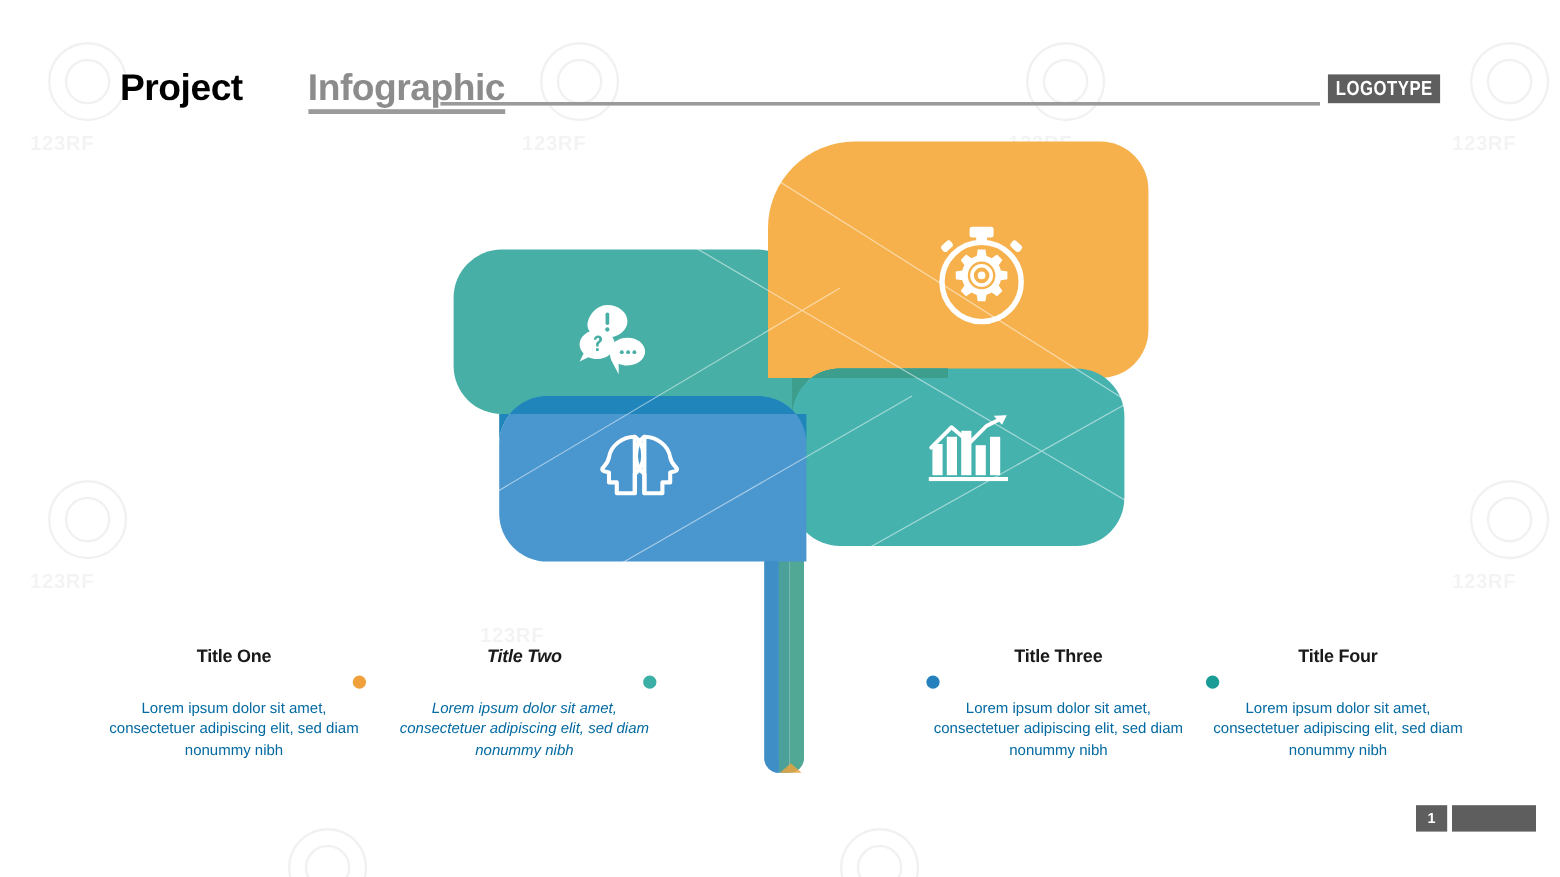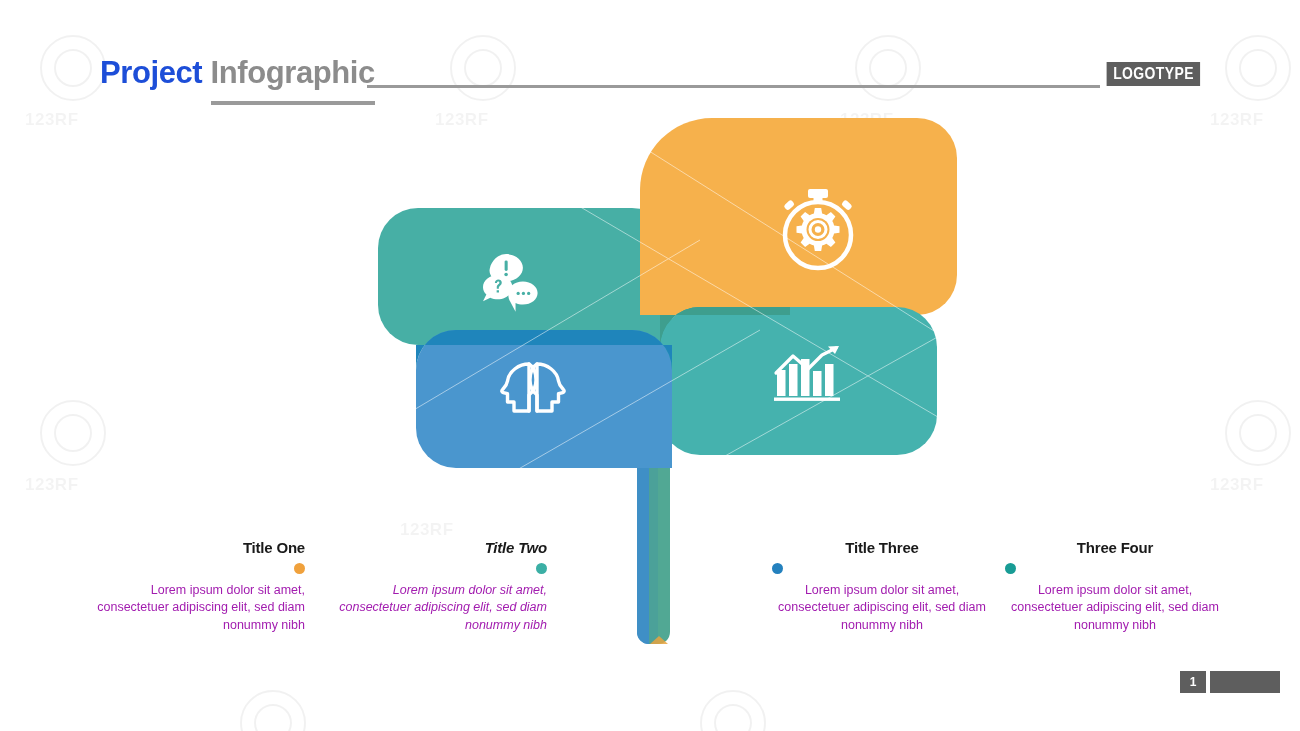--- a/index.html
+++ b/index.html
@@ -63,26 +63,27 @@
     position: absolute;
     left: 100px;
     top: 55px;
     font-size: 31px;
     font-weight: 800;
     letter-spacing: -0.4px;
     color: #4d4d4d;
     white-space: nowrap;
   }
   .page-title .t-strong {
-    color: #1d4ed8;
+    color: #000000;
   }
   .page-title .t-light {
     color: #8c8c8c;
     border-bottom: 4px solid #9a9a9a;
-    padding-bottom: 11px;
+    padding-bottom: 1px;
+    margin-left: 46px;
   }
   .header-rule {
     position: absolute;
     left: 367px;
     top: 85px;
     width: 733px;
     height: 3px;
     background: #9a9a9a;
   }
   .logotype {
@@ -117,21 +118,21 @@
     left: 0;
     top: 540px;
     width: 1300px;
     height: 110px;
     z-index: 12;
   }
   .legend-item {
     position: absolute;
     width: 220px;
   }
-  .legend-item.align-right { text-align: right; }
+  .legend-item.align-right { text-align: center; }
   .legend-item.align-left  { text-align: center;  }
 
   .legend-title {
     font-size: 15px;
     font-weight: 800;
     color: #1a1a1a;
     letter-spacing: -0.2px;
     line-height: 1.1;
     margin: 0 0 6px 0;
   }
@@ -140,21 +141,21 @@
     width: 11px;
     height: 11px;
     border-radius: 50%;
     margin-bottom: 8px;
   }
   .legend-item.align-right .legend-dot { margin-left: auto; margin-right: 0; }
   .legend-item.align-left  .legend-dot { margin-left: 0; margin-right: auto; }
   .legend-body {
     font-size: 12.5px;
     line-height: 1.42;
-    color: #a21caf;
+    color: #0369a1;
     margin: 0;
   }
 
   
   .page-indicator {
     position: absolute;
     right: 20px;
     bottom: 38px;
     display: flex;
     align-items: center;
@@ -404,21 +405,21 @@
     <div class="legend-body">Lorem ipsum dolor sit amet, consectetuer adipiscing elit, sed diam nonummy nibh</div>
   </div>
 
   <div class="legend-item align-left" style="left:772px;">
     <div class="legend-title">Title Three</div>
     <span class="legend-dot" style="background:#2481BE;"></span>
     <div class="legend-body">Lorem ipsum dolor sit amet, consectetuer adipiscing elit, sed diam nonummy nibh</div>
   </div>
 
   <div class="legend-item align-left" style="left:1005px;">
-    <div class="legend-title">Three Four</div>
+    <div class="legend-title">Title Four</div>
     <span class="legend-dot" style="background:#189C95;"></span>
     <div class="legend-body">Lorem ipsum dolor sit amet, consectetuer adipiscing elit, sed diam nonummy nibh</div>
   </div>
 
 </div>
 
 <div class="page-indicator">
   <div class="page-num">1</div>
   <div class="page-bar"></div>
 </div>

